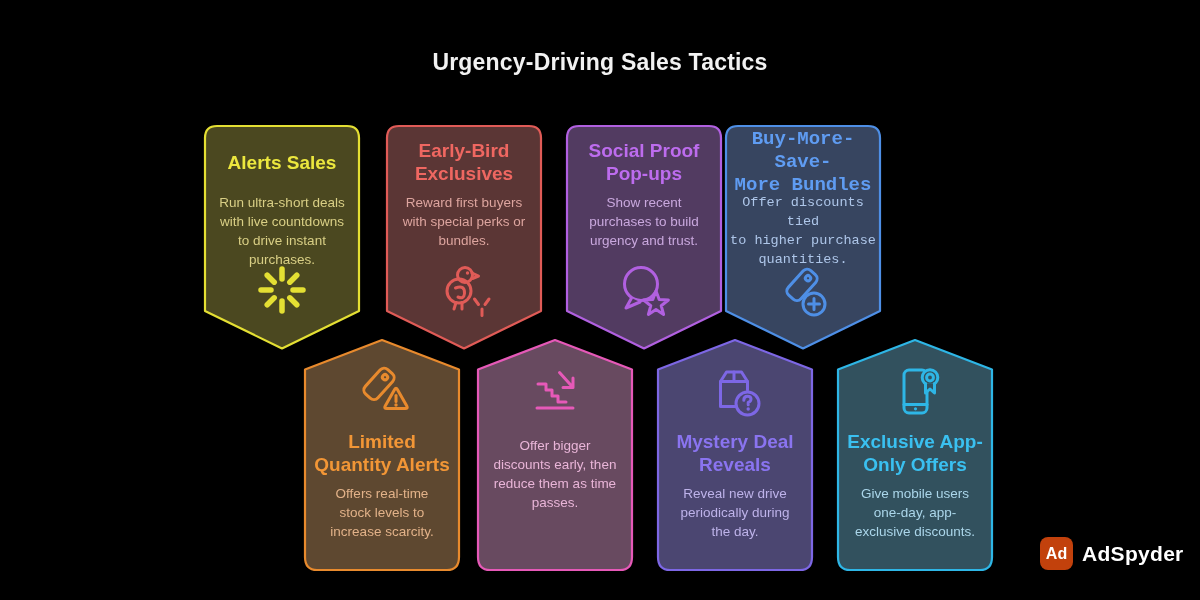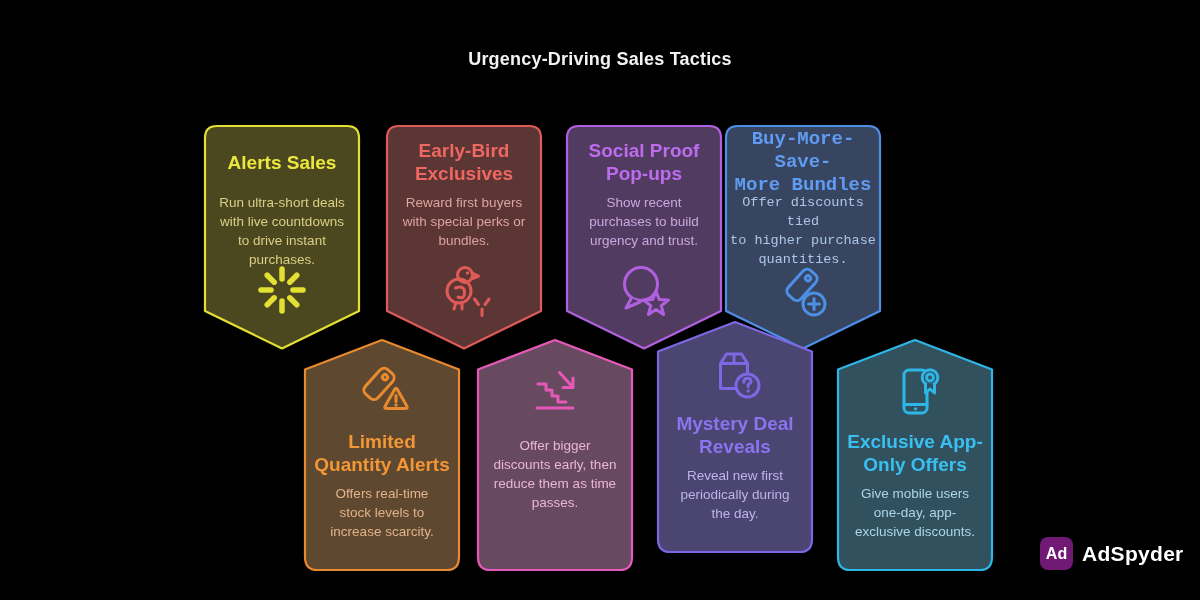--- a/index.html
+++ b/index.html
@@ -2,21 +2,21 @@
 <html><head>
 <meta charset="utf-8">
 <style>
   html,body{margin:0;padding:0;background:#000;}
   .canvas{
     position:relative;width:1200px;height:600px;overflow:hidden;
     font-family:"Liberation Sans",sans-serif;
   }
   .page-title{
     position:absolute;top:49px;left:0;width:100%;margin:0;
-    text-align:center;font-size:18px;font-weight:700;letter-spacing:.2px;
+    text-align:center;font-size:23px;font-weight:700;letter-spacing:.2px;
   }
   
   .card{position:absolute;width:158px;}
   .card.top{height:226px;}
   .card.bot{height:234px;}
   .shape{position:absolute;left:0;top:0;width:100%;height:100%;}
   .shape path{stroke:var(--bc);fill:var(--fc);stroke-width:2.2;stroke-linejoin:round;}
   .content{
     position:absolute;left:0;top:0;right:0;bottom:0;
     display:flex;flex-direction:column;align-items:center;text-align:center;
@@ -184,28 +184,28 @@
       <div class="card-icon">
         <svg viewBox="0 0 64 64" width="64" height="64">
           <path class="s" d="M14 49 H50"></path>
           <path class="s" d="M15 25 H23 V31 H29 V37 H35 V43 H43"></path>
           <path class="s" d="M36.5 13.5 L50 28.5 M50 28.5 V19 M50 28.5 H40"></path>
         </svg>
       </div>
     </div>
   </div>
 
-  <div class="card bot" style="left: 656px; top: 320px; --bc: #7d67e5; --fc: #4b4671; --tc: #8a74f0; --dc: #beb3ea;">
+  <div class="card bot" style="left: 656px; top: 338px; --bc: #7d67e5; --fc: #4b4671; --tc: #8a74f0; --dc: #beb3ea;">
     <svg class="shape" viewBox="0 0 158 234">
       <path d="M79 2 L156 31.5 V219 Q156 232 144 232 H14 Q2 232 2 219 V31.5 Z"></path>
     </svg>
     <div class="content">
       <div class="card-title">Mystery Deal
 Reveals</div>
-      <div class="card-desc">Reveal new first
+      <div class="card-desc">Reveal new drive
 periodically during
 the day.</div>
       <div class="card-icon">
         <svg viewBox="0 0 64 64" width="64" height="64">
           <path class="s" d="M17.5 22.5 L23.5 13 H38.5 L44.5 22.5 Z"></path>
           <path class="s" d="M31 13 V22.5"></path>
           <path class="s" d="M17.5 22.5 V47.5 H33"></path>
           <path class="s" d="M44.5 22.5 V31"></path>
           <circle class="sf" cx="44.5" cy="44.5" r="11.5"></circle>
           <path class="s" d="M40.8 41.2 Q40.8 37.2 44.4 37.2 Q48 37.2 48 40 Q48 42.4 45.2 43.4 L45.2 45.8"></path>
@@ -232,17 +232,17 @@
           <circle class="d" cx="32.5" cy="49.8" r="1.6"></circle>
           <circle class="sf" cx="47" cy="18.5" r="7.8"></circle>
           <circle class="s" cx="47" cy="18.5" r="3.4"></circle>
           <path class="sf" d="M42.5 24.5 V34 L47 30 L51.5 34 V24.5"></path>
         </svg>
       </div>
     </div>
   </div>
 
   <div class="brand">
-    <div class="brand-icon" style="background: #701a75; color: rgb(255, 255, 255);">Ad</div>
+    <div class="brand-icon" style="background: #c2410c; color: rgb(255, 255, 255);">Ad</div>
     <div class="brand-name" style="color: rgb(255, 255, 255);">AdSpyder</div>
   </div>
 
 </div>
 
 </body></html>

